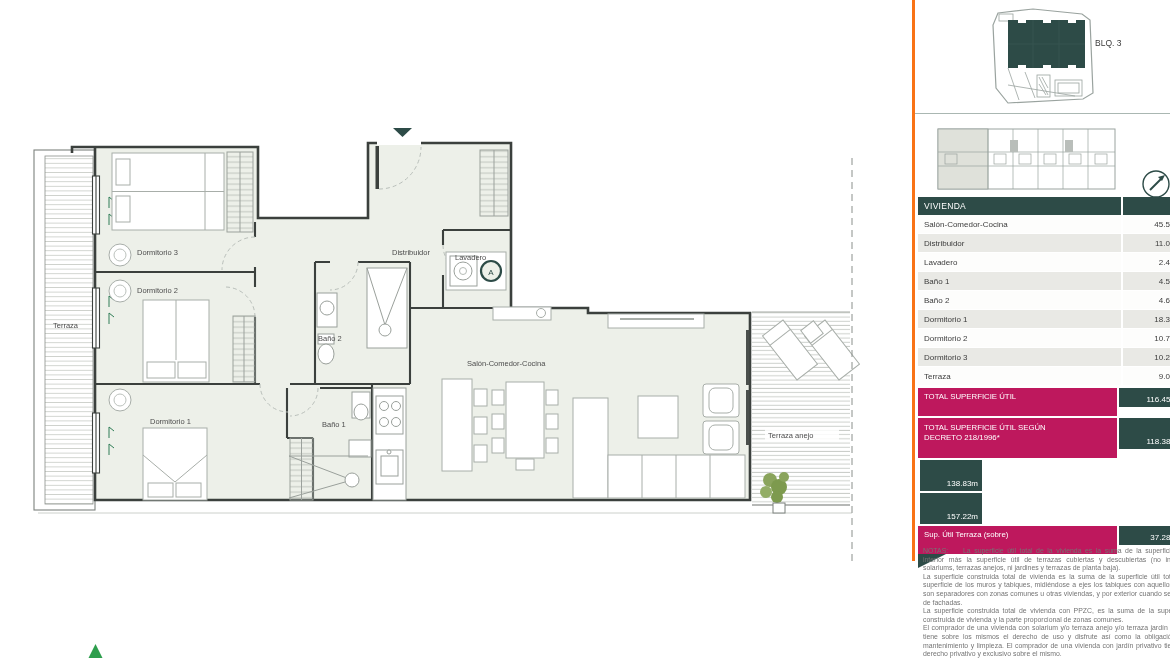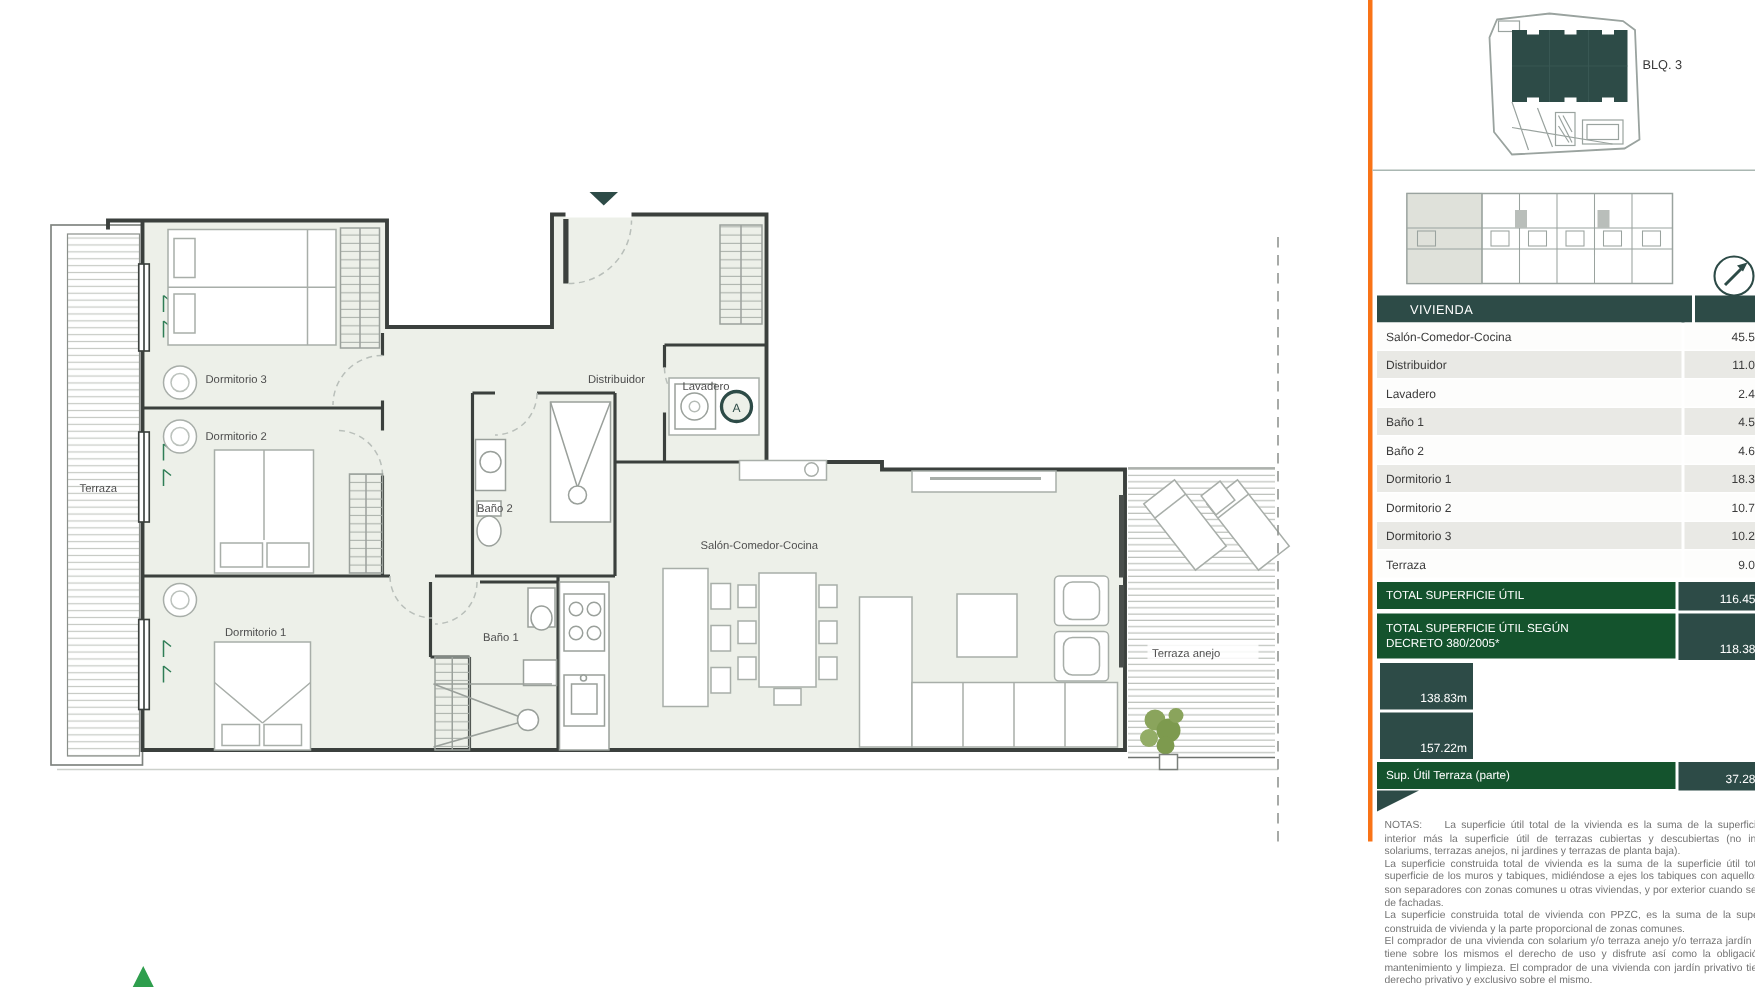--- a/index.html
+++ b/index.html
@@ -10,30 +10,30 @@
   
   .right-panel{position:absolute;left:912px;top:0;width:258px;height:561px;border-left:3px solid #f97316;}
   .site-panel{position:relative;width:100%;height:113px;border-bottom:1px solid #aab7b2;}
   .key-panel{position:relative;width:100%;height:84px;}
 
   
   .area-table{position:absolute;left:3px;top:197px;width:275px;}
   .throw,.rowz,.trow{display:flex;}
   .throw{height:18px;}
   .hcell-label{width:197px;background:#2d4b47;color:#fff;font-size:8.5px;letter-spacing:.3px;
-               display:flex;align-items:center;padding-left:22px;}
+               display:flex;align-items:center;padding-left:6px;}
   .hcell-val{width:66px;background:#2d4b47;margin-left:2px;}
   .rowz{height:18px;border-bottom:1px solid #fff;}
   .cell-label{width:197px;font-size:8px;color:#3c3c3c;display:flex;align-items:center;padding-left:6px;}
   .cell-val{width:58px;margin-left:2px;font-size:8px;color:#3c3c3c;display:flex;align-items:center;
             justify-content:flex-end;padding-right:4px;}
   .bg-w{background:#fdfdfc;} .bg-g{background:#e9e9e5;}
   .trow{margin-top:2px;}
-  .tlabel{width:193px;background:#14532d;color:#fff;font-size:7.8px;line-height:9.8px;
-          display:flex;align-items:center;padding:2px 0 2px 6px;white-space:pre-line;}
+  .tlabel{width:193px;background:#be185d;color:#fff;font-size:7.8px;line-height:9.8px;
+          display:flex;align-items:center;padding:2px 0 12px 6px;white-space:pre-line;}
   .tval{width:58px;background:#2d4b47;color:#fff;font-size:8px;margin-left:2px;
         display:flex;align-items:flex-end;justify-content:flex-end;padding:2px 4px 3px 0;}
   .t1{height:14px;} .t2{height:26px;}
   .fold{width:0;height:0;border-top:14px solid #2d4b47;border-right:28px solid transparent;margin-left:0;}
 
   
   .notes{position:absolute;left:8px;top:547px;width:264px;font-size:6.9px;line-height:8.6px;
          color:#747474;text-align:justify;}
   .notes .nh{display:inline-block;width:40px;}
   .notes p{margin:0;}
@@ -376,31 +376,31 @@
         <div class="cell-label bg-w">Terraza</div>
         <div class="cell-val bg-w">9.00m</div>
       </div>
 
       <div class="trow">
         <div class="tlabel t1">TOTAL SUPERFICIE ÚTIL</div>
         <div class="tval t1">116.45m</div>
       </div>
       <div class="trow">
         <div class="tlabel t2">TOTAL SUPERFICIE ÚTIL SEGÚN
-DECRETO 380/2005*</div>
+DECRETO 218/1996*</div>
         <div class="tval t2">118.38m</div>
       </div>
       <div class="trow">
         <div class="tval t2">138.83m</div>
       </div>
       <div class="trow">
         <div class="tval t2">157.22m</div>
       </div>
       <div class="trow">
-        <div class="tlabel t1">Sup. Útil Terraza (parte)</div>
+        <div class="tlabel t1">Sup. Útil Terraza (sobre)</div>
         <div class="tval t1">37.28m</div>
       </div>
       <div class="fold"></div>
     </div>
 
     <div class="notes">
       <p><span class="nh">NOTAS:</span><span>La superficie útil total de la vivienda es la suma de la superficie útil interior más la superficie útil de terrazas cubiertas y descubiertas (no incluye solariums, terrazas anejos, ni jardines y terrazas de planta baja).</span></p>
       <p>La superficie construida total de vivienda es la suma de la superficie útil total, la superficie de los muros y tabiques, midiéndose a ejes los tabiques con aquellos que son separadores con zonas comunes u otras viviendas, y por exterior cuando se trata de fachadas.</p>
       <p>La superficie construida total de vivienda con PPZC, es la suma de la superficie construida de vivienda y la parte proporcional de zonas comunes.</p>
       <p>El comprador de una vivienda con solarium y/o terraza anejo y/o terraza jardín anejo tiene sobre los mismos el derecho de uso y disfrute así como la obligación de mantenimiento y limpieza. El comprador de una vivienda con jardín privativo tiene el derecho privativo y exclusivo sobre el mismo.</p>

